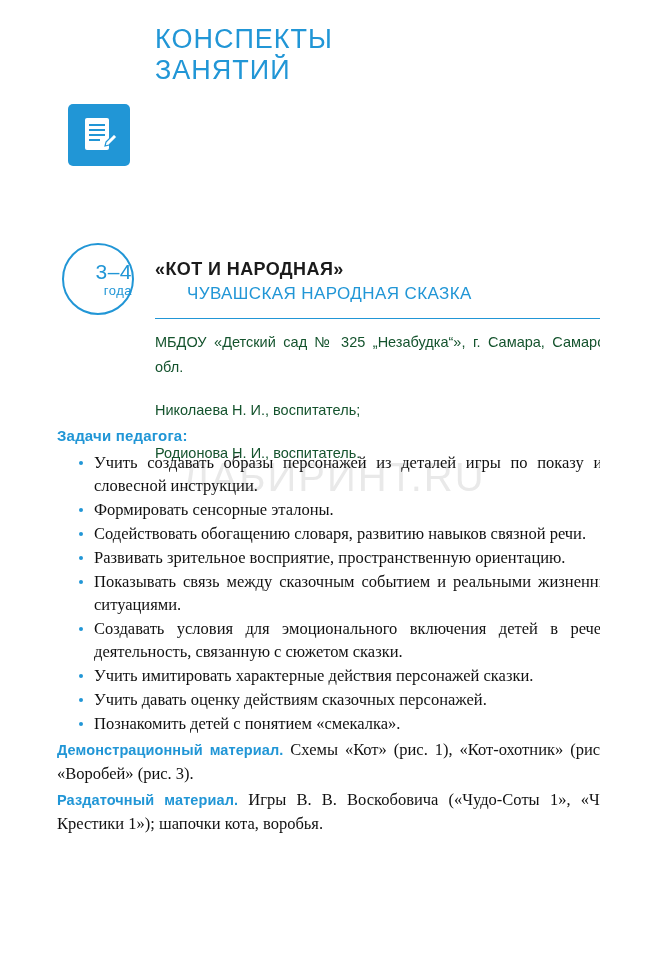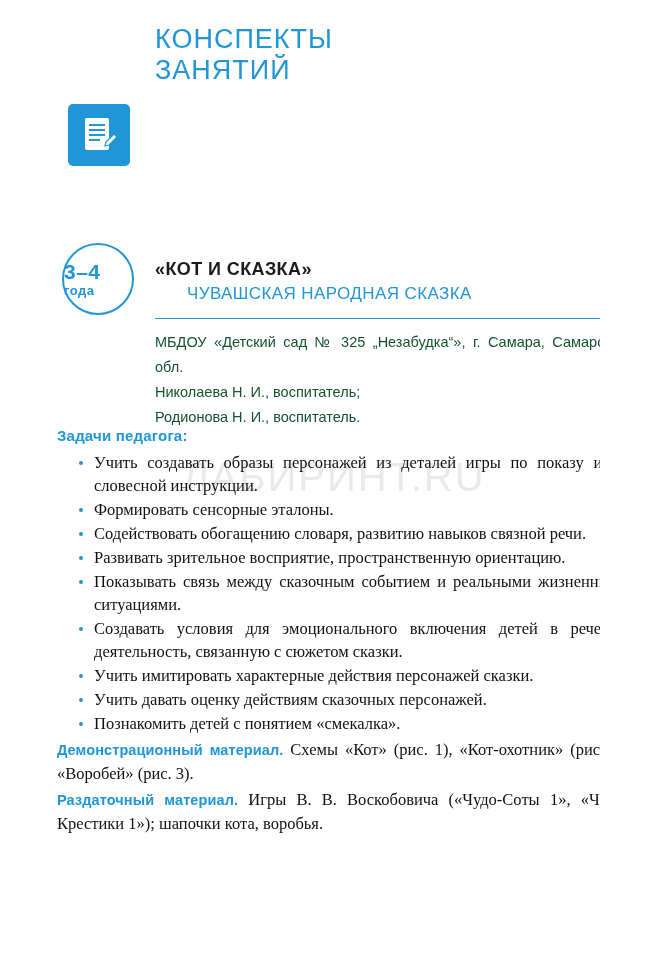--- a/index.html
+++ b/index.html
@@ -51,25 +51,24 @@
   .age-badge {
     position: absolute;
     left: 62px;
     top: 243px;
     width: 72px;
     height: 72px;
     border: 2px solid #2196d6;
     border-radius: 50%;
     display: flex;
     flex-direction: column;
-    align-items: flex-start;
+    align-items: flex-end;
     justify-content: center;
     font-family: "Liberation Sans", sans-serif;
     color: #2196d6;
-    font-weight: bold;
   }
   .age-badge .num { font-size: 21px; line-height: 22px; letter-spacing: 0.5px; }
   .age-badge .unit { font-size: 13px; line-height: 15px; letter-spacing: 0.5px; }
 
   
   .title-block {
     position: absolute;
     left: 155px;
     top: 258px;
     width: 470px;
@@ -107,21 +106,21 @@
     position: absolute;
     left: 155px;
     top: 330px;
     width: 472px;
     font-family: Liberation Sans, sans-serif;
     font-size: 14.5px;
     line-height: 25px;
     color: #14532d;
   }
   .meta .org { text-align: justify; }
-  .meta .person { margin-top: 0; }
+  .meta .person { margin-top: 18px; }
 
   
   .body {
     position: absolute;
     left: 57px;
     top: 424px;
     width: 572px;
     font-family: "Liberation Serif", serif;
     font-size: 16.5px;
     line-height: 23px;
@@ -216,21 +215,21 @@
       <path d="M38 38 L46 30 L49 33 L41 41 L37 42 Z" fill="#ffffff" stroke="#2196d6" stroke-width="1.2"></path>
     </svg>
   </div>
 
   <div class="age-badge">
     <div class="num">3–4</div>
     <div class="unit">года</div>
   </div>
 
   <div class="title-block">
-    <div class="lesson-title">«КОТ И СКАЗКА»</div>
+    <div class="lesson-title">«КОТ И НАРОДНАЯ»</div>
     <div class="lesson-subtitle">ЧУВАШСКАЯ НАРОДНАЯ СКАЗКА</div>
   </div>
 
   <div class="rule"></div>
 
   <div class="meta">
     <div class="org">МБДОУ «Детский сад № 325 „Незабудка“», г. Самара, Самарская обл.</div>
     <div class="person">Николаева Н. И.,  воспитатель;</div>
     <div class="person">Родионова Н. И.,  воспитатель.</div>
   </div>

